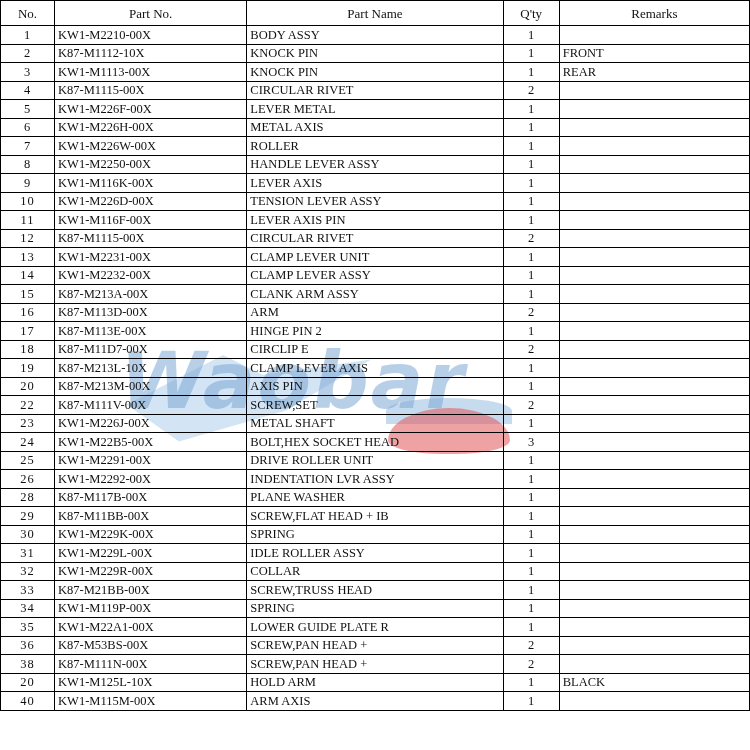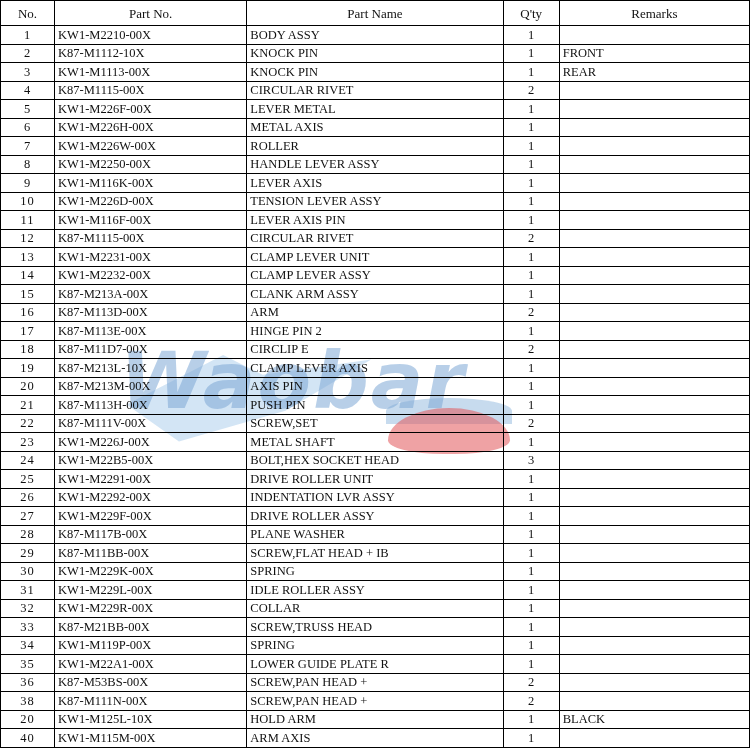--- a/index.html
+++ b/index.html
@@ -271,27 +271,20 @@
           <td class="remarks"></td>
         </tr>
         <tr>
           <td class="no">20</td>
           <td class="partno">K87-M213M-00X</td>
           <td class="name">AXIS PIN</td>
           <td class="qty">1</td>
           <td class="remarks"></td>
         </tr>
         <tr>
-          <td class="no">21</td>
-          <td class="partno">K87-M113H-00X</td>
-          <td class="name">PUSH PIN</td>
-          <td class="qty">1</td>
-          <td class="remarks"></td>
-        </tr>
-        <tr>
           <td class="no">22</td>
           <td class="partno">K87-M111V-00X</td>
           <td class="name">SCREW,SET</td>
           <td class="qty">2</td>
           <td class="remarks"></td>
         </tr>
         <tr>
           <td class="no">23</td>
           <td class="partno">KW1-M226J-00X</td>
           <td class="name">METAL SHAFT</td>
@@ -313,27 +306,20 @@
           <td class="remarks"></td>
         </tr>
         <tr>
           <td class="no">26</td>
           <td class="partno">KW1-M2292-00X</td>
           <td class="name">INDENTATION LVR ASSY</td>
           <td class="qty">1</td>
           <td class="remarks"></td>
         </tr>
         <tr>
-          <td class="no">27</td>
-          <td class="partno">KW1-M229F-00X</td>
-          <td class="name">DRIVE ROLLER ASSY</td>
-          <td class="qty">1</td>
-          <td class="remarks"></td>
-        </tr>
-        <tr>
           <td class="no">28</td>
           <td class="partno">K87-M117B-00X</td>
           <td class="name">PLANE WASHER</td>
           <td class="qty">1</td>
           <td class="remarks"></td>
         </tr>
         <tr>
           <td class="no">29</td>
           <td class="partno">K87-M11BB-00X</td>
           <td class="name">SCREW,FLAT HEAD + IB</td>

